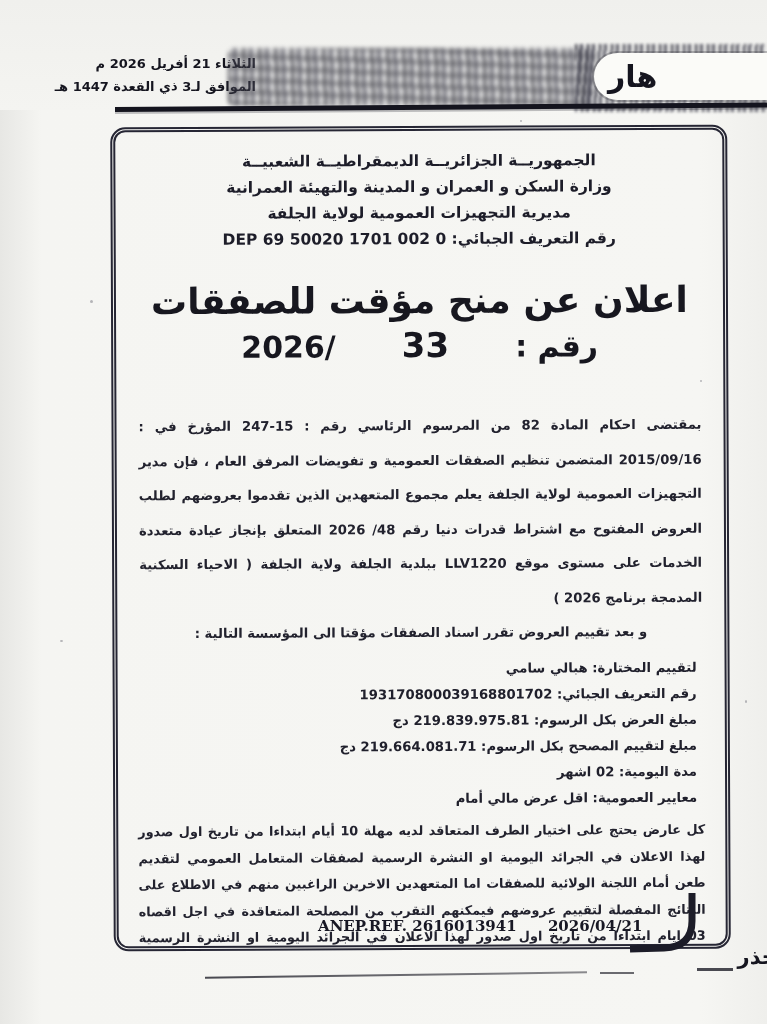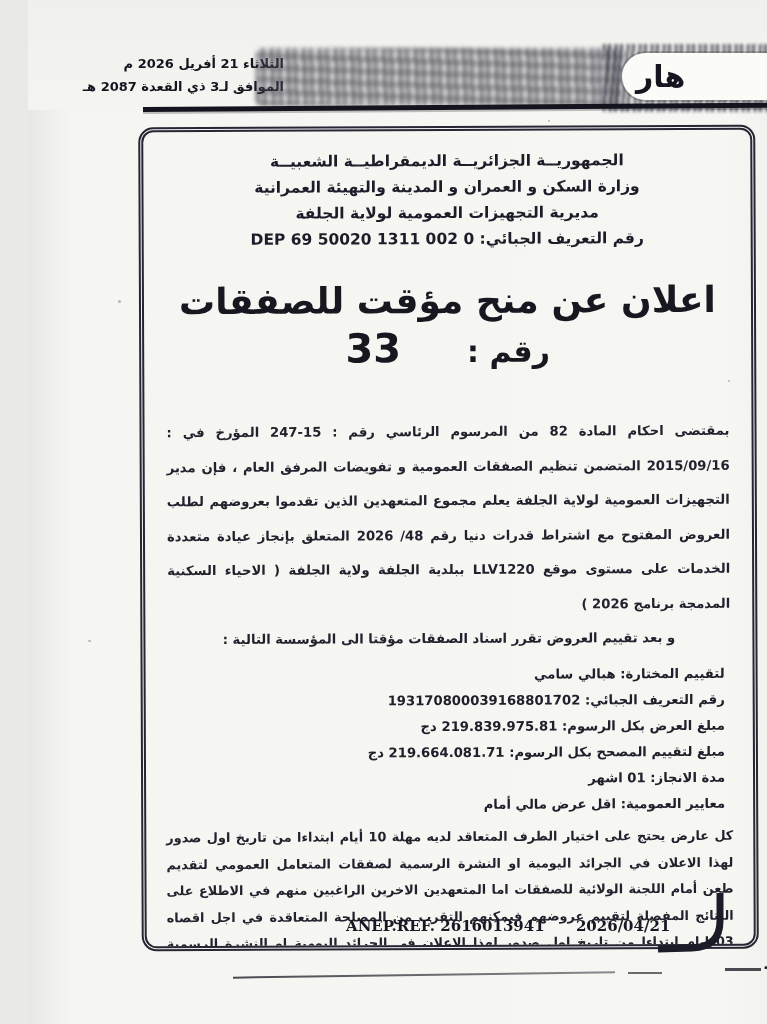--- a/index.html
+++ b/index.html
@@ -10,21 +10,20 @@
     position:relative;
     overflow:hidden;
   }
   .page {
     position:absolute; inset:0;
     background:
       linear-gradient(90deg, #e7e7e4 0px, #f5f5f2 42px, #f6f6f3 700px, #efefec 767px),
       #f6f6f3;
     direction:rtl;
     color:#23232e;
-    margin-left:28px;
   }
   .top-strip {
     position:absolute; left:0; top:0; width:767px; height:110px;
     background:linear-gradient(180deg,#f0f0ed 0%,#f4f4f1 100%);
   }
   .scan-date {
     position:absolute; left:38px; top:52px; width:218px;
     text-align:right; font-weight:bold; font-size:13px; line-height:23px;
     color:#15151f;
   }
@@ -75,21 +74,21 @@
   .doc-title {
     margin-top:28px; text-align:center;
     font-weight:bold; font-size:36px; color:#17171f;
     letter-spacing:1px;
   }
   .title-number-row {
     margin-top:4px;
     display:flex; justify-content:center; align-items:baseline; gap:66px;
     font-weight:bold; font-size:30px; color:#17171f;
   }
-  .title-number-row .big-num { font-size:40px; }
+  .title-number-row .big-num { font-size:34px; }
   .intro {
     margin:44px 4px 0;
     font-weight:bold; font-size:13.2px; line-height:34.5px;
     text-align:justify; color:#22222e;
   }
   .award-line {
     margin-top:2px; text-align:center;
     font-weight:bold; font-size:13.2px; line-height:30px; color:#22222e;
   }
   .details { margin:8px 10px 0; }
@@ -126,49 +125,50 @@
 </style>
 </head>
 <body>
 
 <div class="page">
 
   <div class="top-strip"></div>
 
   <div class="scan-date">
     <div>الثلاثاء 21 أفريل 2026 م</div>
-    <div>الموافق لـ3 ذي القعدة 2087 هـ</div>
+    <div>الموافق لـ3 ذي القعدة 1447 هـ</div>
   </div>
 
   <div class="smudge"></div>
   <div class="noise-right"></div>
 
   <div class="logo-pill">
     <span>هار</span>
   </div>
 
   <div class="top-rule"></div>
 
   <div class="docbox">
 
     <div class="letterhead">
       <div>الجمهوريــة الجزائريــة الديمقراطيــة الشعبيــة</div>
       <div>وزارة السكن و العمران و المدينة والتهيئة العمرانية</div>
       <div>مديرية التجهيزات العمومية لولاية الجلفة</div>
       <div>
         <span>رقم التعريف الجبائي:</span>
-        <span>0 002 1311 50020 69 DEP</span>
+        <span>0 002 1701 50020 69 DEP</span>
       </div>
     </div>
 
     <div class="doc-title">اعلان عن منح مؤقت للصفقات</div>
 
     <div class="title-number-row">
       <span>رقم :</span>
       <span class="big-num">33</span>
+      <span>/2026</span>
     </div>
 
     <div class="intro">بمقتضى احكام المادة 82 من المرسوم الرئاسي رقم : 15-247 المؤرخ في : 2015/09/16 المتضمن تنظيم الصفقات العمومية و تفويضات المرفق العام ، فإن مدير التجهيزات العمومية لولاية الجلفة يعلم مجموع المتعهدين الذين تقدموا بعروضهم لطلب العروض المفتوح مع اشتراط قدرات دنيا رقم 48/ 2026 المتعلق بإنجاز عيادة متعددة الخدمات على مستوى موقع LLV1220 ببلدية الجلفة ولاية الجلفة ( الاحياء السكنية المدمجة برنامج 2026 )</div>
 
     <div class="award-line">و بعد تقييم العروض تقرر اسناد الصفقات مؤقتا الى المؤسسة التالية :</div>
 
     <div class="details">
       <div class="detail-row">
         <span>لتقييم المختارة:</span>
         <span>هبالي سامي</span>
@@ -179,22 +179,22 @@
       </div>
       <div class="detail-row">
         <span>مبلغ العرض بكل الرسوم:</span>
         <span>219.839.975.81 دج</span>
       </div>
       <div class="detail-row">
         <span>مبلغ لتقييم المصحح بكل الرسوم:</span>
         <span>219.664.081.71 دج</span>
       </div>
       <div class="detail-row">
-        <span>مدة الانجاز:</span>
-        <span>01 اشهر</span>
+        <span>مدة اليومية:</span>
+        <span>02 اشهر</span>
       </div>
       <div class="detail-row">
         <span>معايير العمومية:</span>
         <span>اقل عرض مالي أمام</span>
       </div>
     </div>
 
     <div class="appeal">كل عارض يحتج على اختيار الطرف المتعاقد لديه مهلة 10 أيام ابتداءا من تاريخ اول صدور لهذا الاعلان في الجرائد اليومية او النشرة الرسمية لصفقات المتعامل العمومي لتقديم طعن أمام اللجنة الولائية للصفقات اما المتعهدين الاخرين الراغبين منهم في الاطلاع على النتائج المفصلة لتقييم عروضهم فيمكنهم التقرب من المصلحة المتعاقدة في اجل اقصاه 03 ايام ابتداءا من تاريخ اول صدور لهذا الاعلان في الجرائد اليومية او النشرة الرسمية لصفقات المتعامل العمومي.</div>
 
   </div>

